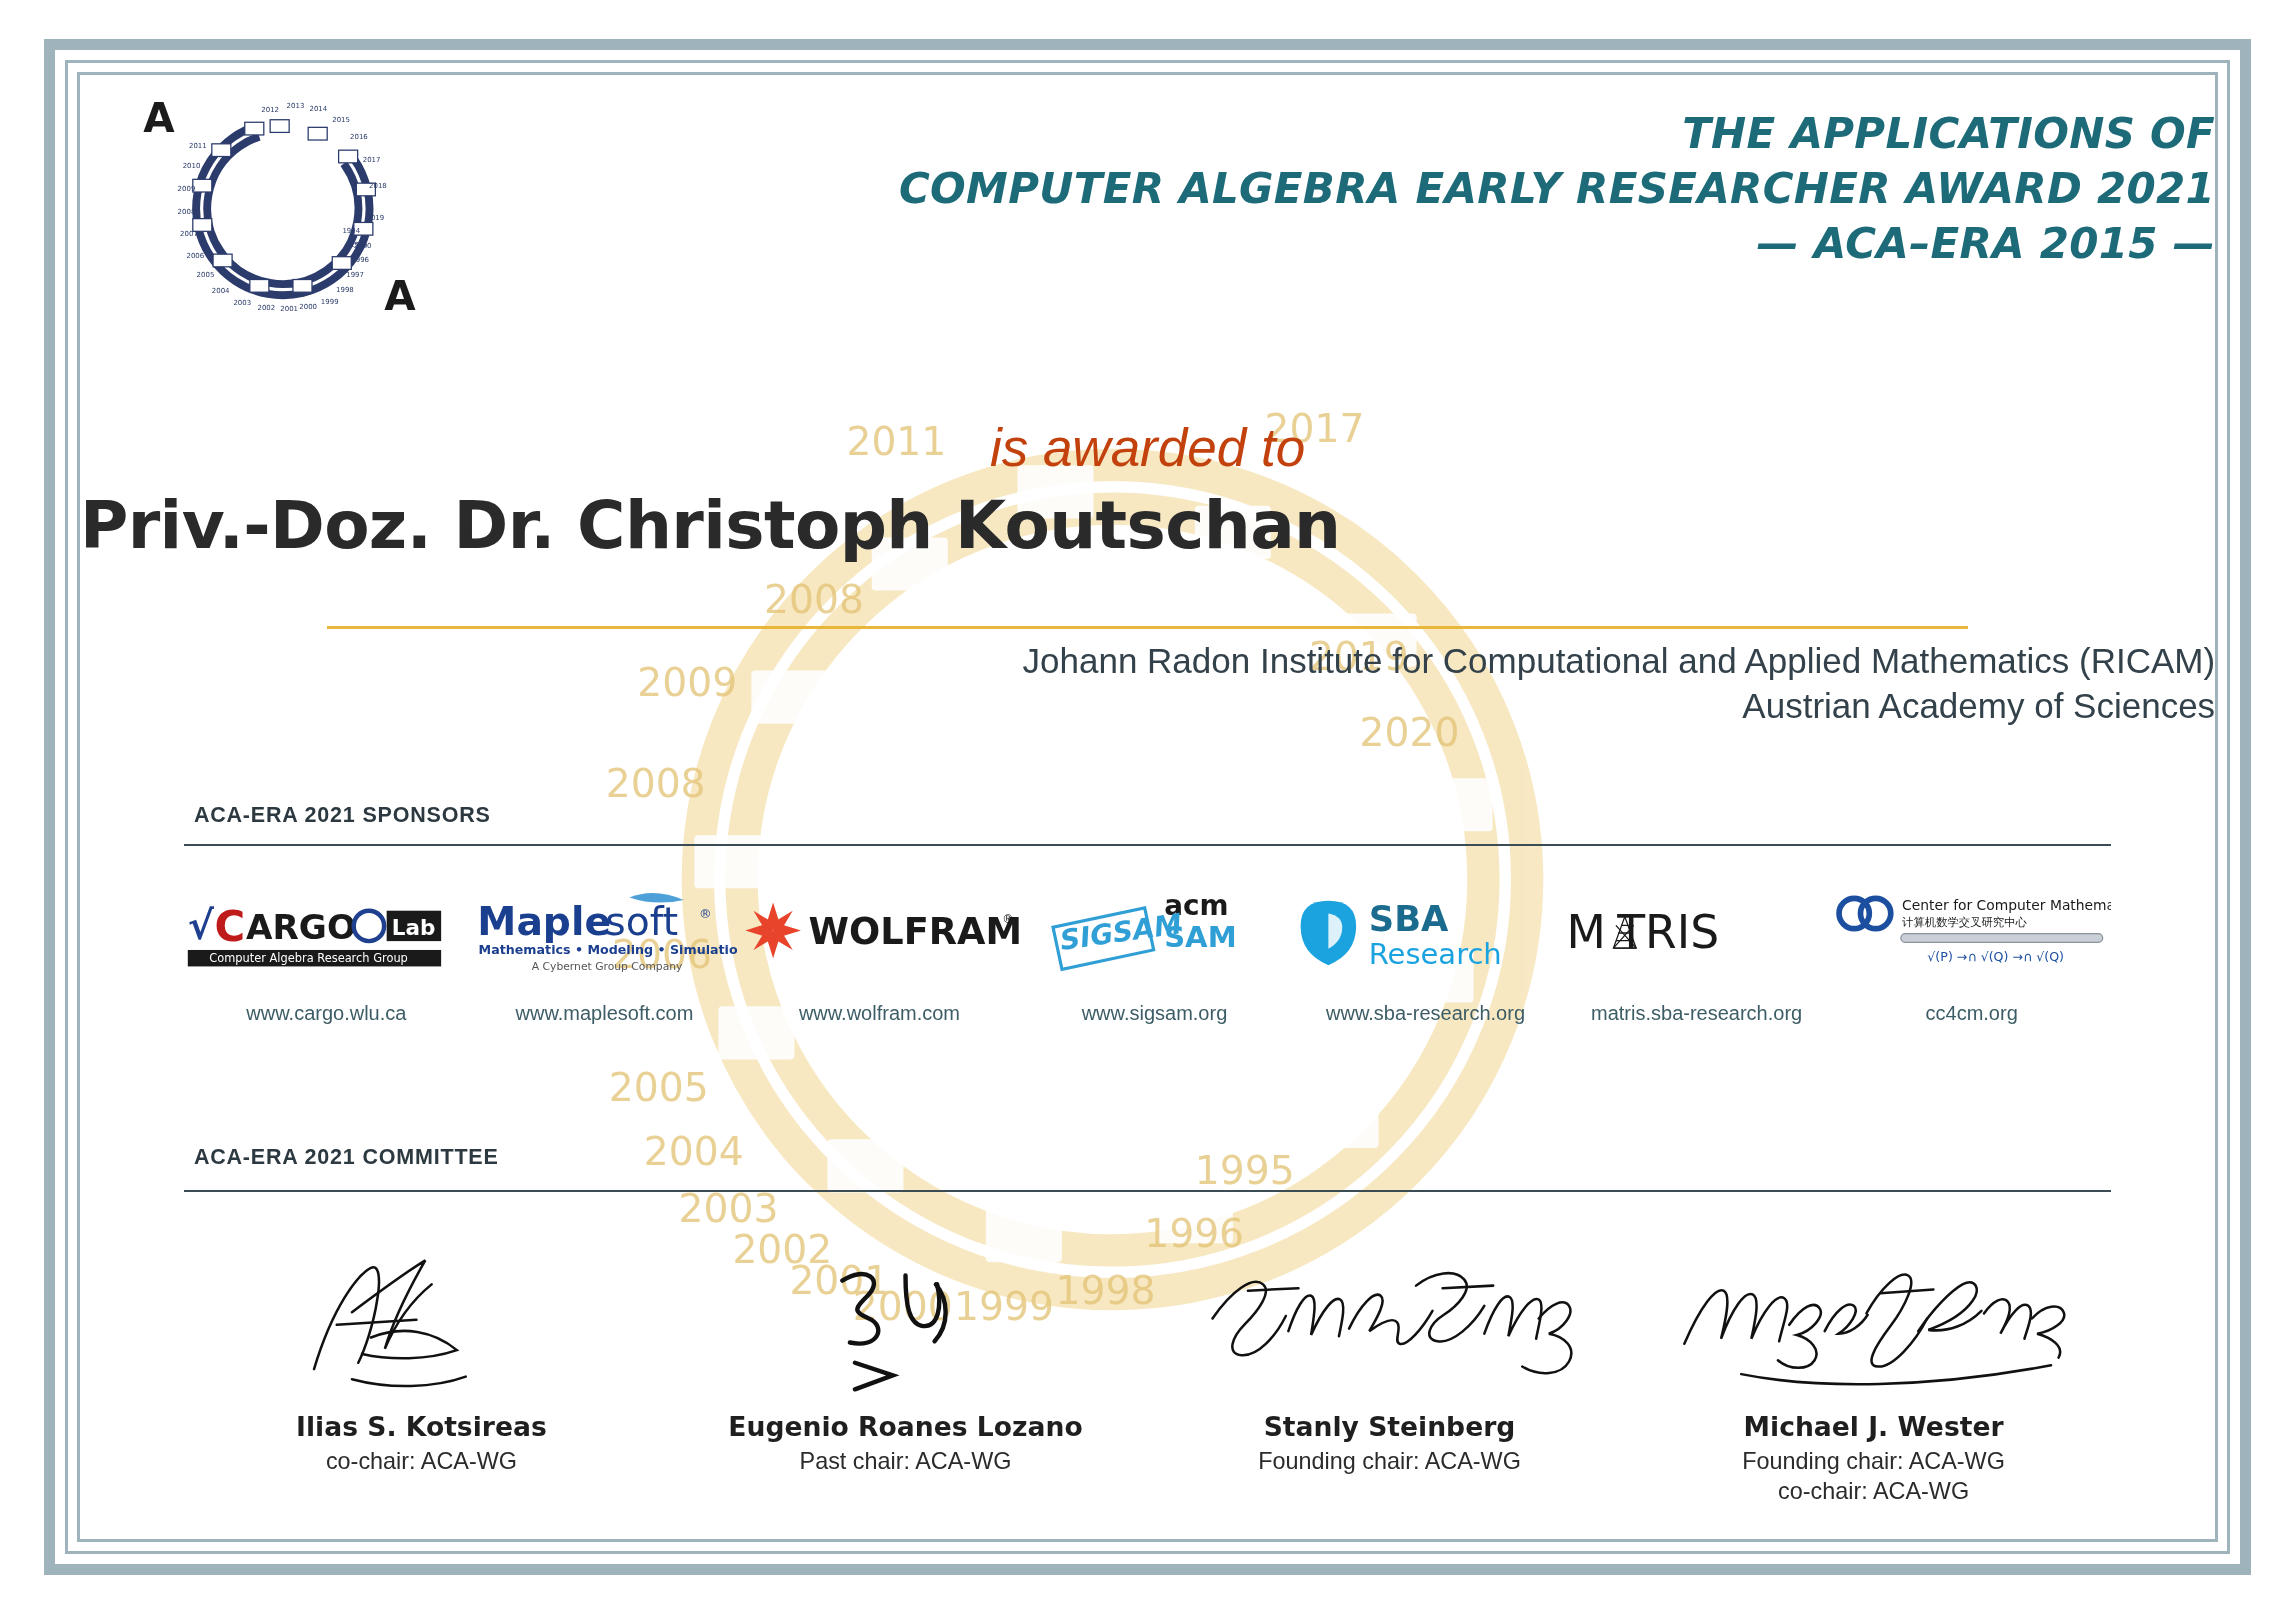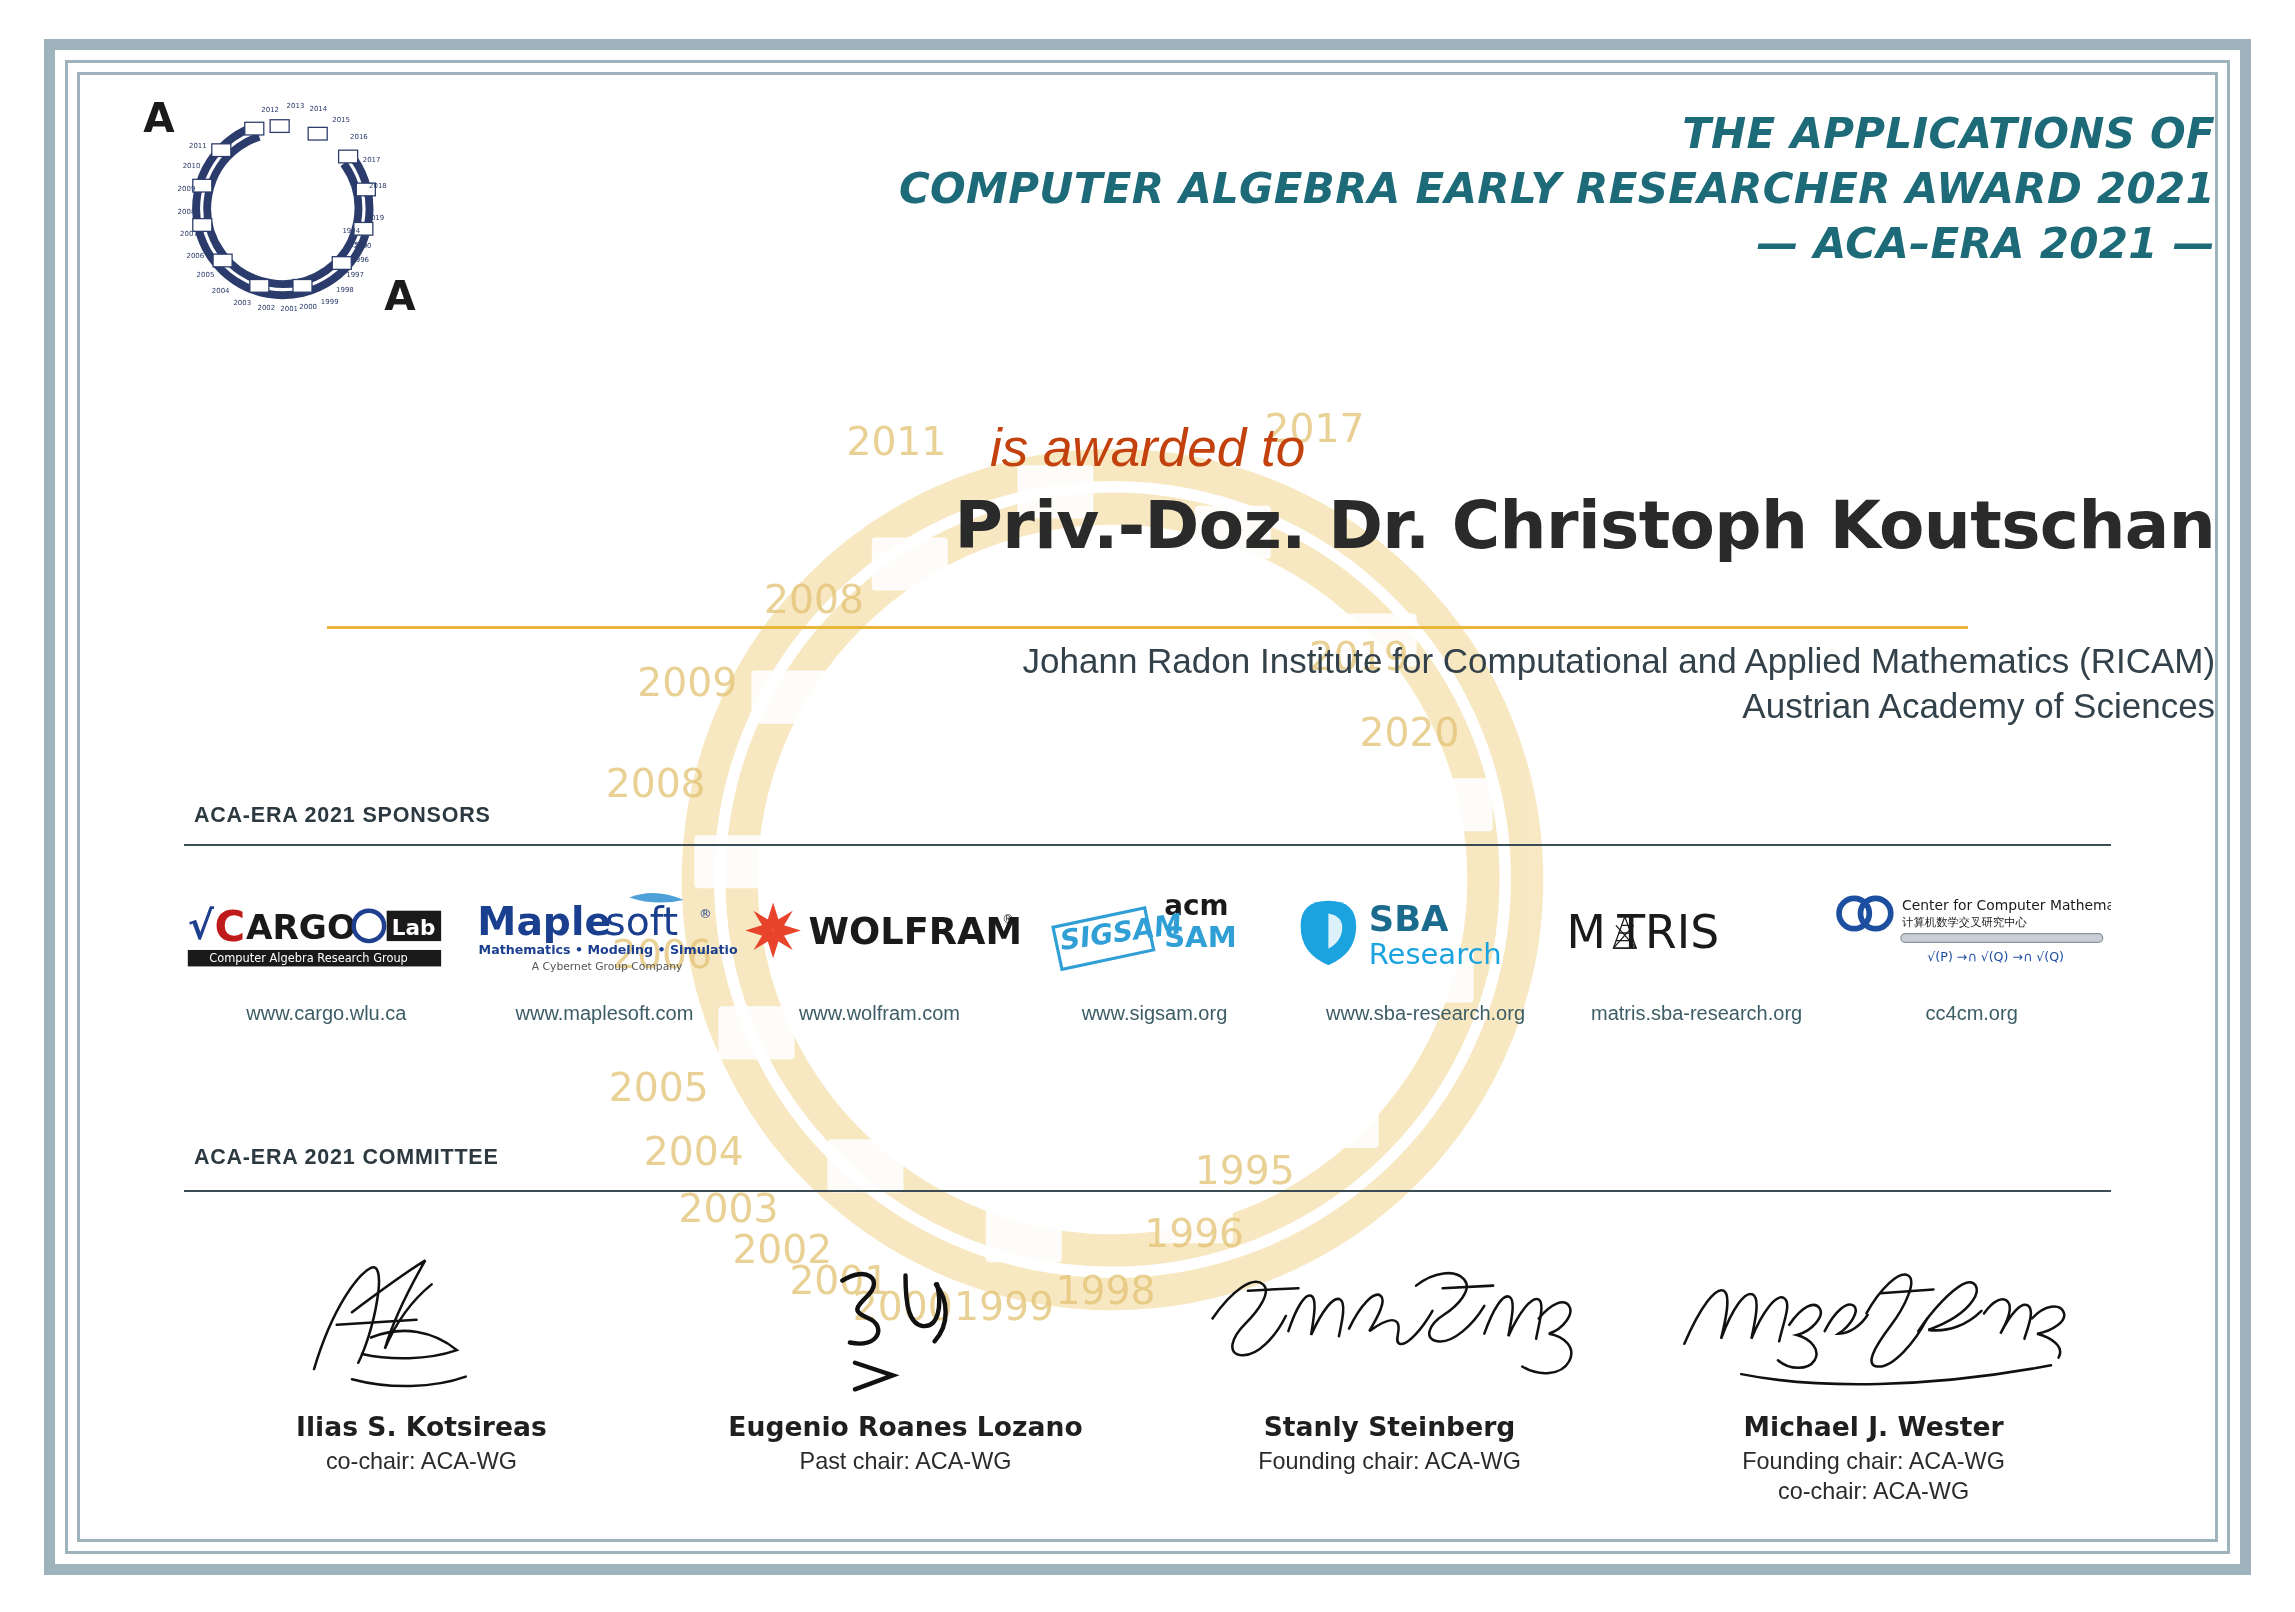--- a/index.html
+++ b/index.html
@@ -101,21 +101,21 @@
     font-style: italic;
     font-size: 53px;
     color: #c2410c;
     font-family: "Liberation Sans", sans-serif;
   }
 
   .recipient {
     position: absolute;
     left: 0; right: 0;
     top: 412px;
-    text-align: right;
+    text-align: left;
     font-size: 66px;
     font-weight: bold;
     color: #2a2a2a;
     font-family: "DejaVu Sans", sans-serif;
     letter-spacing: -0.6px;
   }
 
   .gold-rule {
     position: absolute;
     left: 247px;
@@ -319,21 +319,21 @@
             <text x="108" y="84">1996</text>
             <text x="106" y="60">1995</text>
             <text x="94" y="38">1994</text>
           </g>
         </g>
       </svg>
 
       <div class="title-block">
         <div class="title-line">THE APPLICATIONS OF</div>
         <div class="title-line sub">COMPUTER ALGEBRA EARLY RESEARCHER AWARD 2021</div>
-        <div class="title-line sub">— ACA–ERA 2021 —</div>
+        <div class="title-line sub">— ACA–ERA 2015 —</div>
       </div>
 
       <div class="awarded-to">is awarded to</div>
 
       <div class="recipient">Priv.-Doz. Dr. Christoph Koutschan</div>
 
       <div class="gold-rule"></div>
 
       <div class="affiliation">
         <div>Johann Radon Institute for Computational and Applied Mathematics (RICAM)</div>

